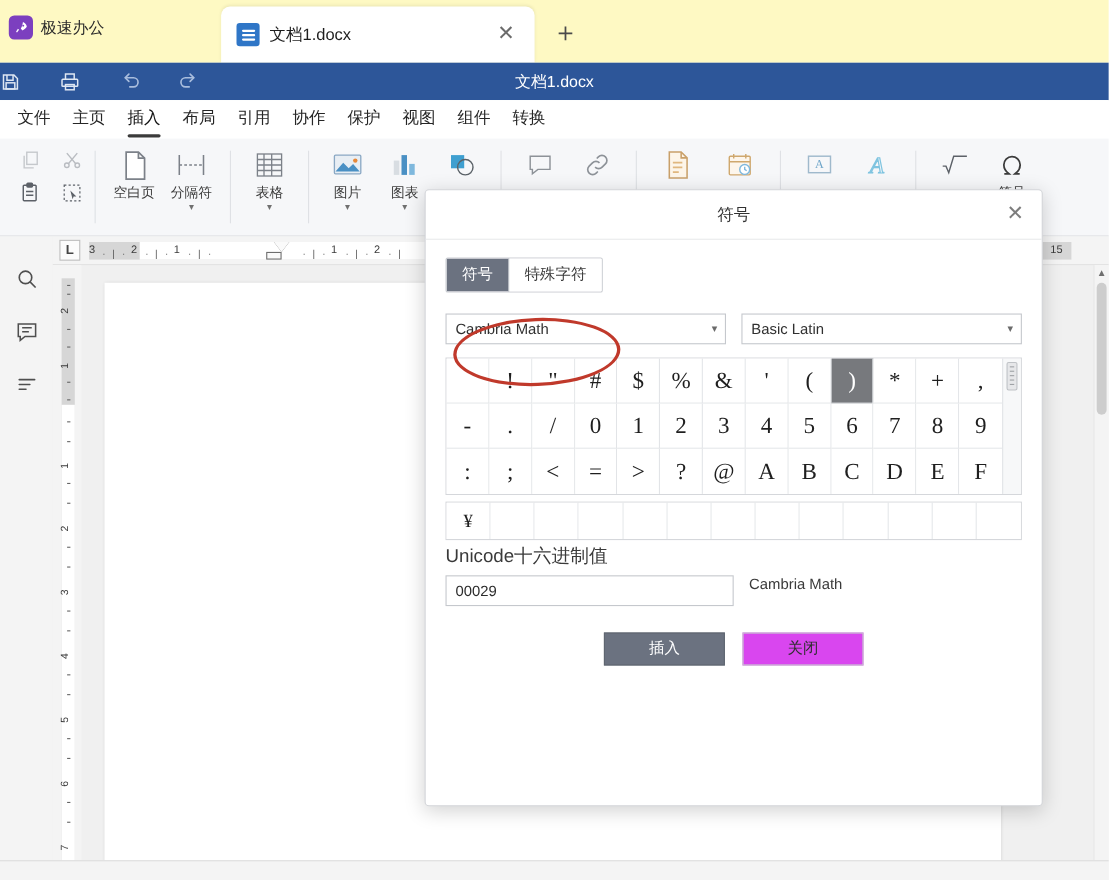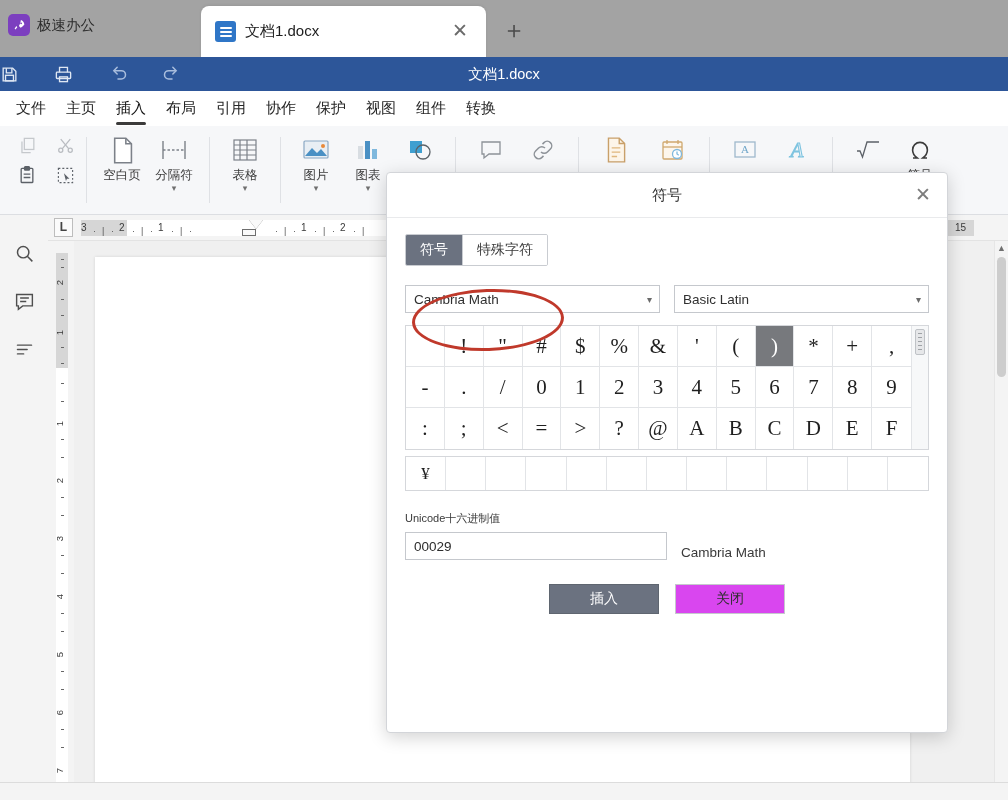--- a/index.html
+++ b/index.html
@@ -7,21 +7,21 @@
     width: 1008px; height: 800px;
     font-family: "Liberation Sans", "DejaVu Sans", sans-serif;
     overflow: hidden;
     background: #ffffff;
   }
   #app { position: relative; width: 1008px; height: 800px; }
 
   
   .tabstrip {
     position: absolute; left: 0; top: 0; width: 1008px; height: 57px;
-    background: #a3a3a3;
+    background: #fef9c3;
   }
   .applogo {
     position: absolute; left: 8px; top: 14px;
     display: flex; align-items: center; gap: 7px;
   }
   .applogo .rocket {
     width: 22px; height: 22px; border-radius: 5px;
     background: #7c3fbf; position: relative;
     display: flex; align-items: center; justify-content: center;
     color: #fff; font-size: 13px; line-height: 1;
@@ -235,22 +235,22 @@
     border: 1px solid #d5d7db;
   }
   .recent .rcell {
     height: 33px; border-right: 1px solid #e2e4e7;
     display:flex; align-items:center; justify-content:center;
     font-family: "Liberation Serif", "DejaVu Serif", serif; font-size: 17px; color:#1f1f1f;
     cursor: pointer; background:#fff;
   }
   .recent .rcell:last-child { border-right: none; }
 
-  .uni-label { font-size: 11px; color: #3a3a3a; margin-top: 20px; }
-  .uni-row { display: flex; align-items: flex-end; gap: 14px; margin-top: 6px; }
+  .uni-label { font-size: 17px; color: #3a3a3a; margin-top: 3px; }
+  .uni-row { display: flex; align-items: flex-start; gap: 14px; margin-top: 6px; }
   .uni-input {
     width: 262px; height: 28px; border: 1px solid #c5c8cd; background: #fff;
     padding: 0 8px; font-size: 13.5px; color: #2c2c2c; font-family: "Liberation Sans", sans-serif;
   }
   .uni-font { font-size: 13.5px; color: #3a3a3a; }
 
   .btnrow { display: flex; justify-content: center; gap: 16px; margin-top: 24px; }
   .btn {
     width: 110px; height: 30px; font-size: 14px; cursor: pointer;
     display:flex; align-items:center; justify-content:center;

